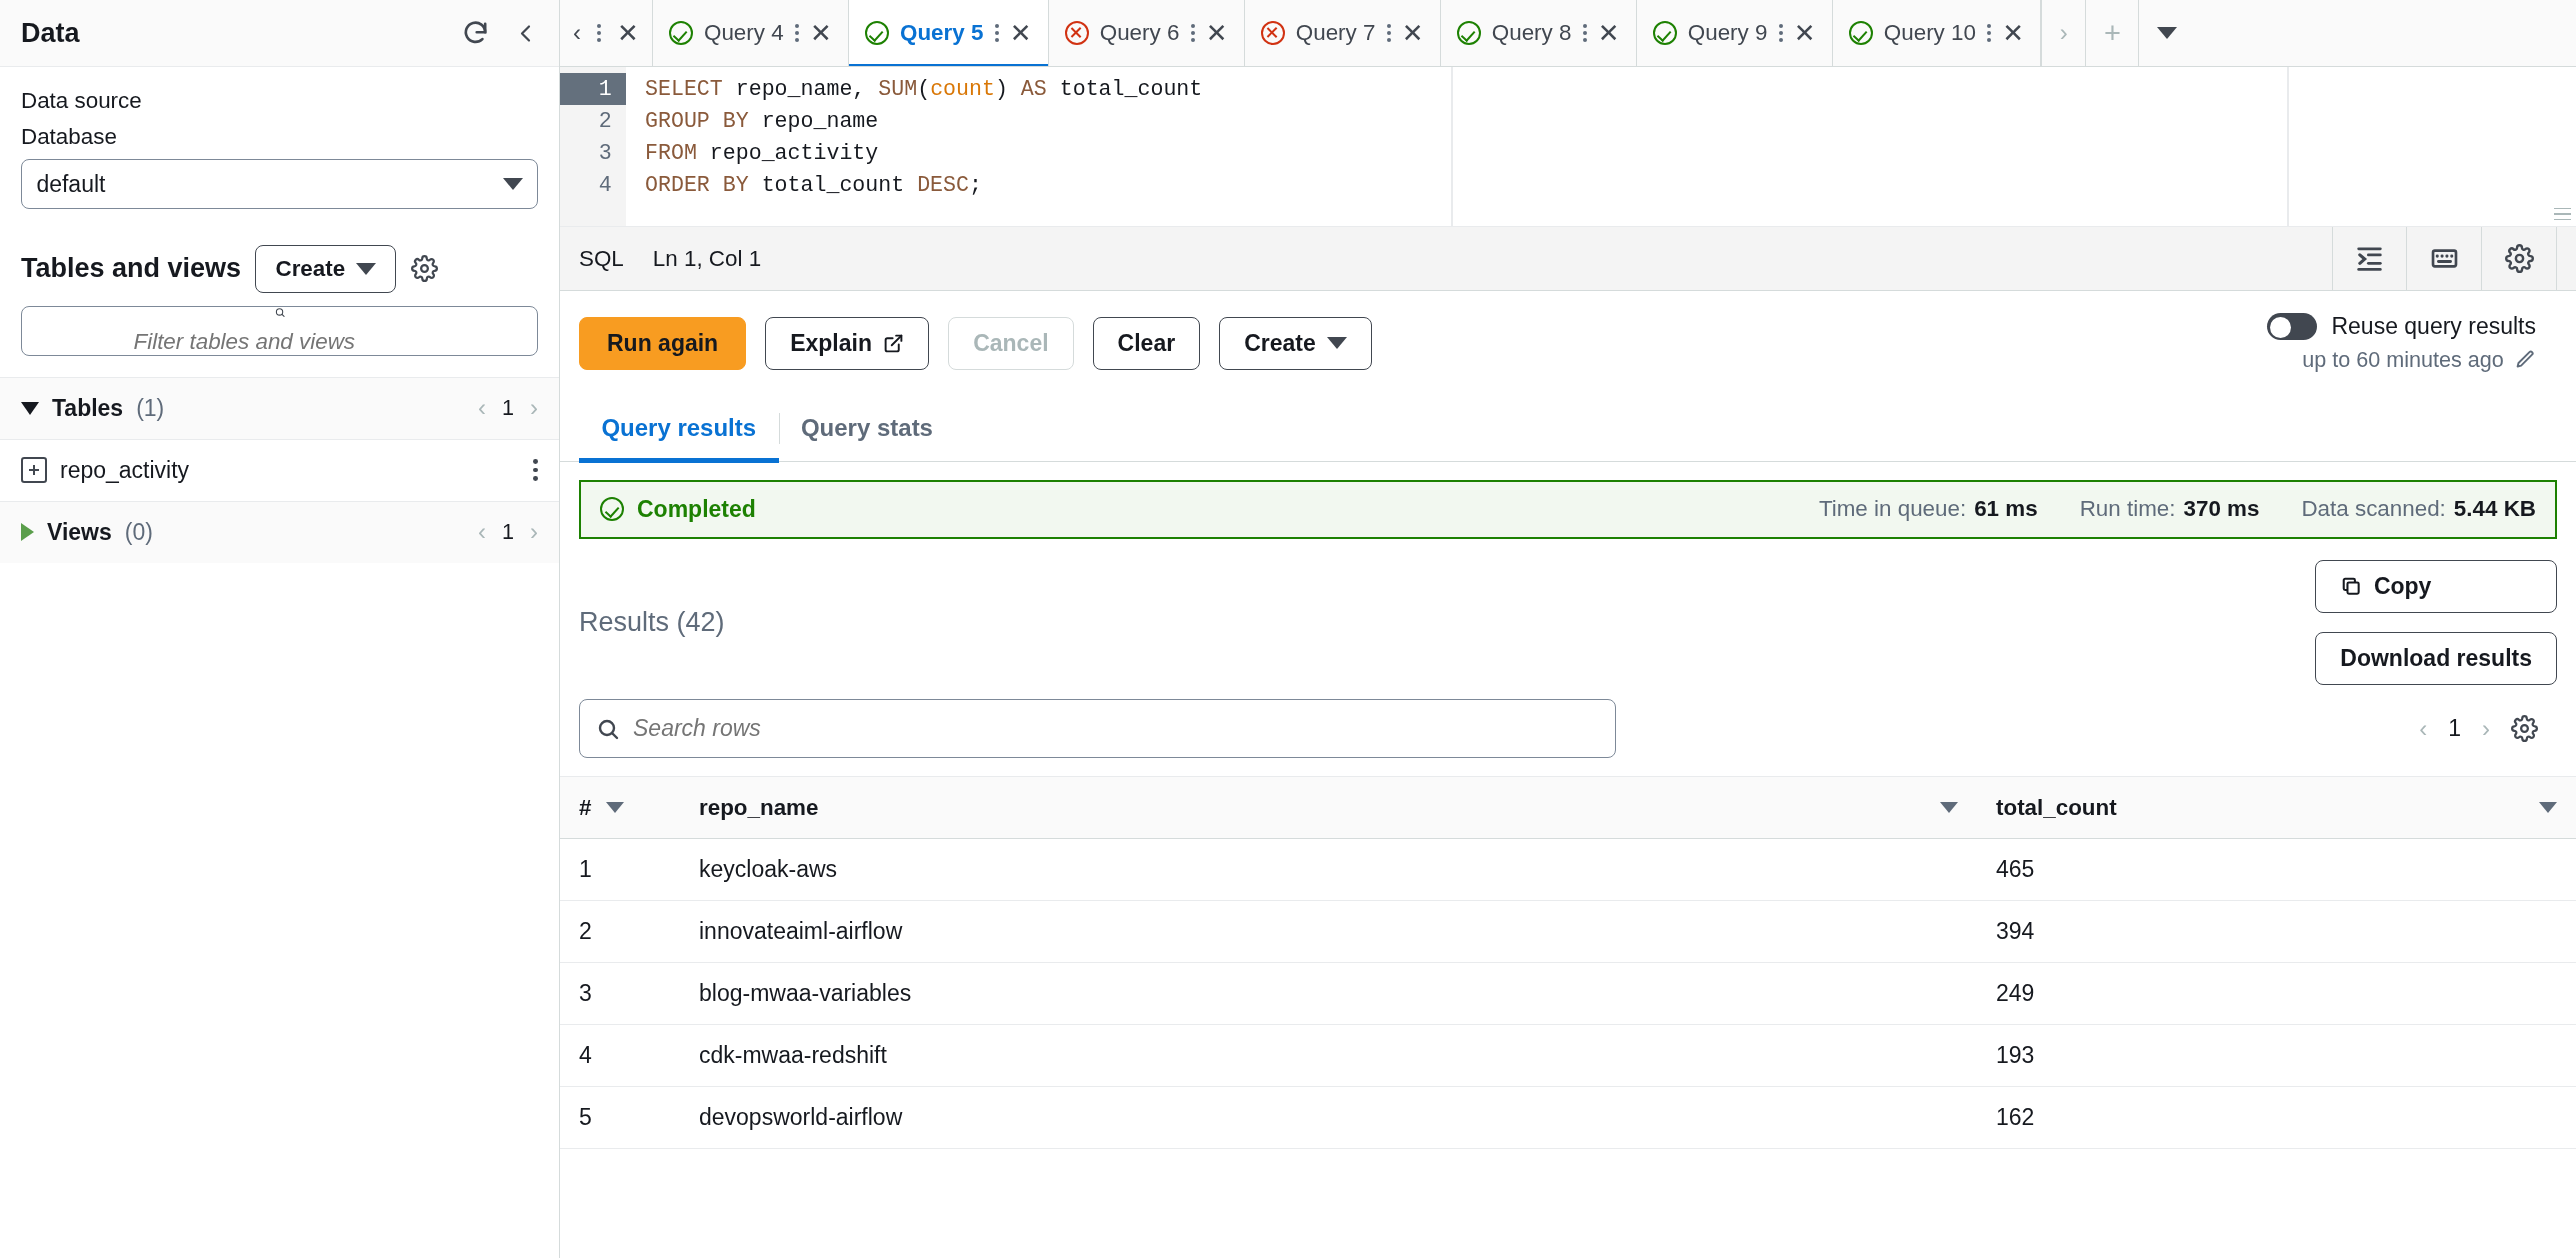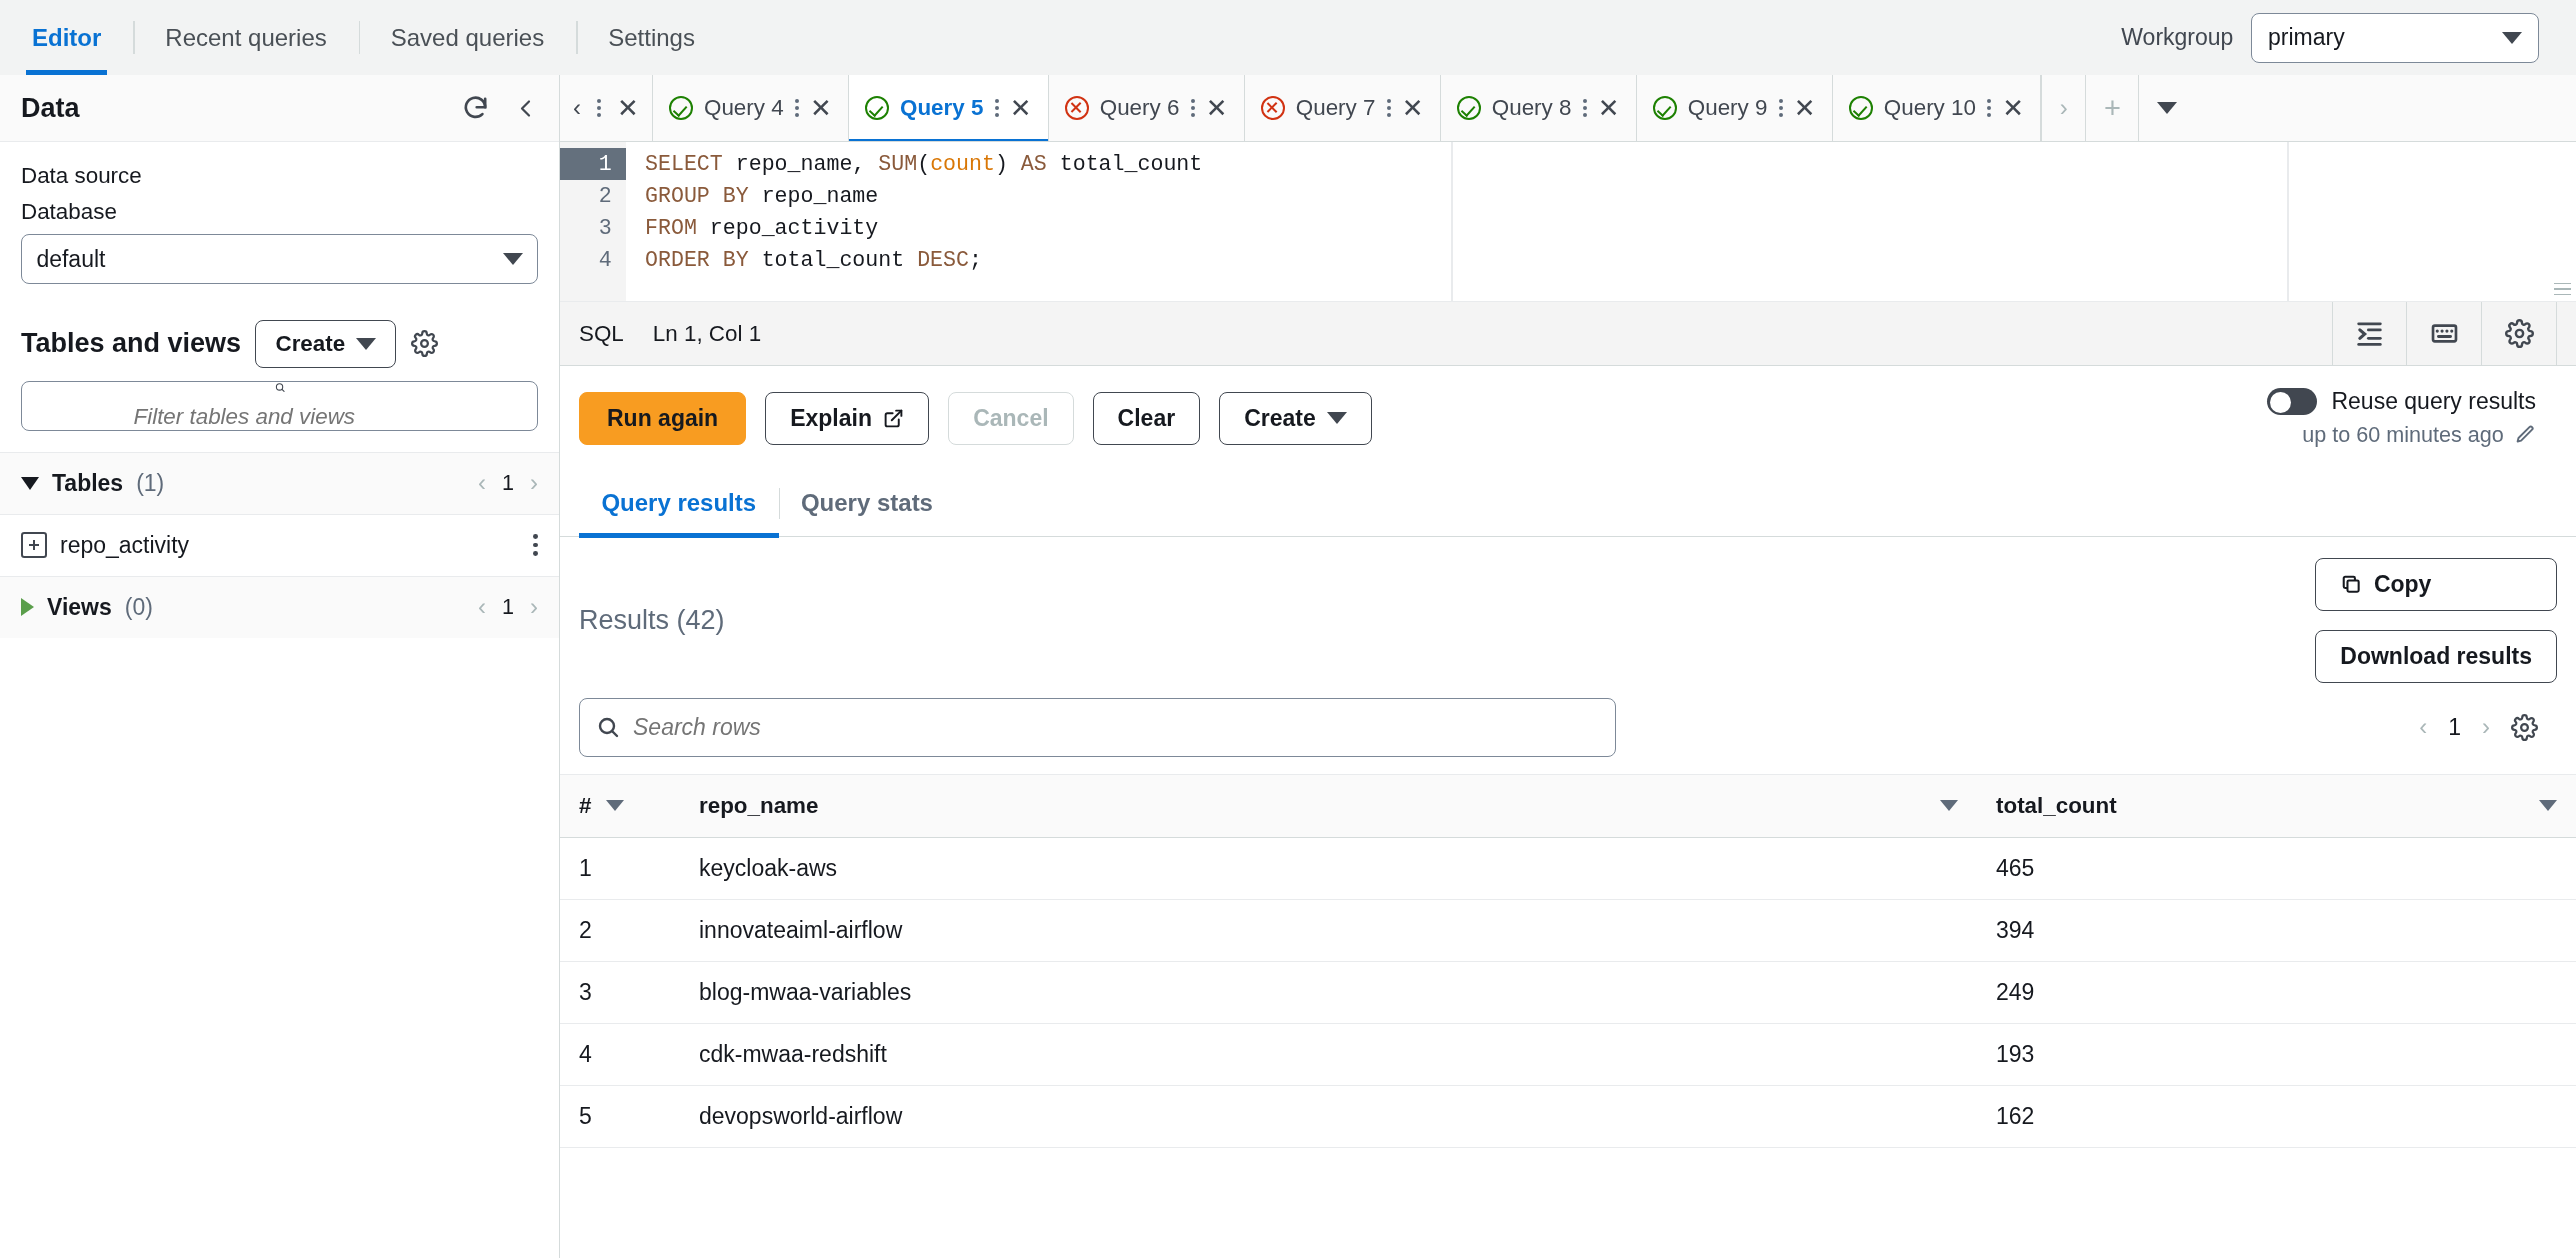--- a/index.html
+++ b/index.html
@@ -256,43 +256,20 @@
   .sort { width: 0; height: 0; border-left: 9.6px solid transparent;
           border-right: 9.6px solid transparent; border-top: 11.2px solid #5f6b7a;
           margin-left: 14.4px; cursor: pointer; }
   .sort.right { margin-left: auto; }
 </style>
 </head>
 <body>
 
 <div class="app">
 
-  <div class="topnav">
-    <div class="topnav-tabs">
-      <div class="topnav-tab active">
-          <span>Editor</span>
-        </div>
-      <div class="topnav-tab">
-          <span>Recent queries</span>
-        </div>
-      <div class="topnav-tab">
-          <span>Saved queries</span>
-        </div>
-      <div class="topnav-tab">
-          <span>Settings</span>
-        </div>
-    </div>
-    <div class="topnav-right">
-      <span class="wg-label">Workgroup</span>
-      <div class="select-box">
-        <span class="val">primary</span>
-        <span class="caret"></span>
-      </div>
-    </div>
-  </div>
 
   <div class="body">
 
     <div class="sidebar">
       <div class="sb-head">
         <div class="sb-title">Data</div>
         <div class="sb-head-icons">
           <span class="icon-btn">
             <svg width="29" height="29" viewBox="0 0 24 24" fill="none" stroke="#414750" stroke-width="2.2" stroke-linecap="round">
               <path d="M20 11a8 8 0 1 0-2.3 5.6"></path>
@@ -564,20 +541,37 @@
 
       <div class="rtabs">
         <div class="rtab active">
             <span>Query results</span>
           </div>
         <div class="rtab">
             <span>Query stats</span>
           </div>
       </div>
 
+      <div class="banner">
+        <div class="lead">
+          <span class="st ok"></span>
+          <span>Completed</span>
+        </div>
+        <div class="metrics">
+          <span class="metric">
+            <span>Time in queue:</span><b>61 ms</b>
+          </span>
+          <span class="metric">
+            <span>Run time:</span><b>370 ms</b>
+          </span>
+          <span class="metric">
+            <span>Data scanned:</span><b>5.44 KB</b>
+          </span>
+        </div>
+      </div>
 
       <div class="rhead">
         <div class="rtitle">
           <span>Results</span>
           <span>(42)</span>
         </div>
         <div class="rhead-right">
           <button class="btn-n">
             <svg width="22.4" height="22.4" viewBox="0 0 24 24" fill="none" stroke="#16191f" stroke-width="2.2" stroke-linejoin="round">
               <rect x="8" y="8" width="12" height="12" rx="1.5"></rect>

